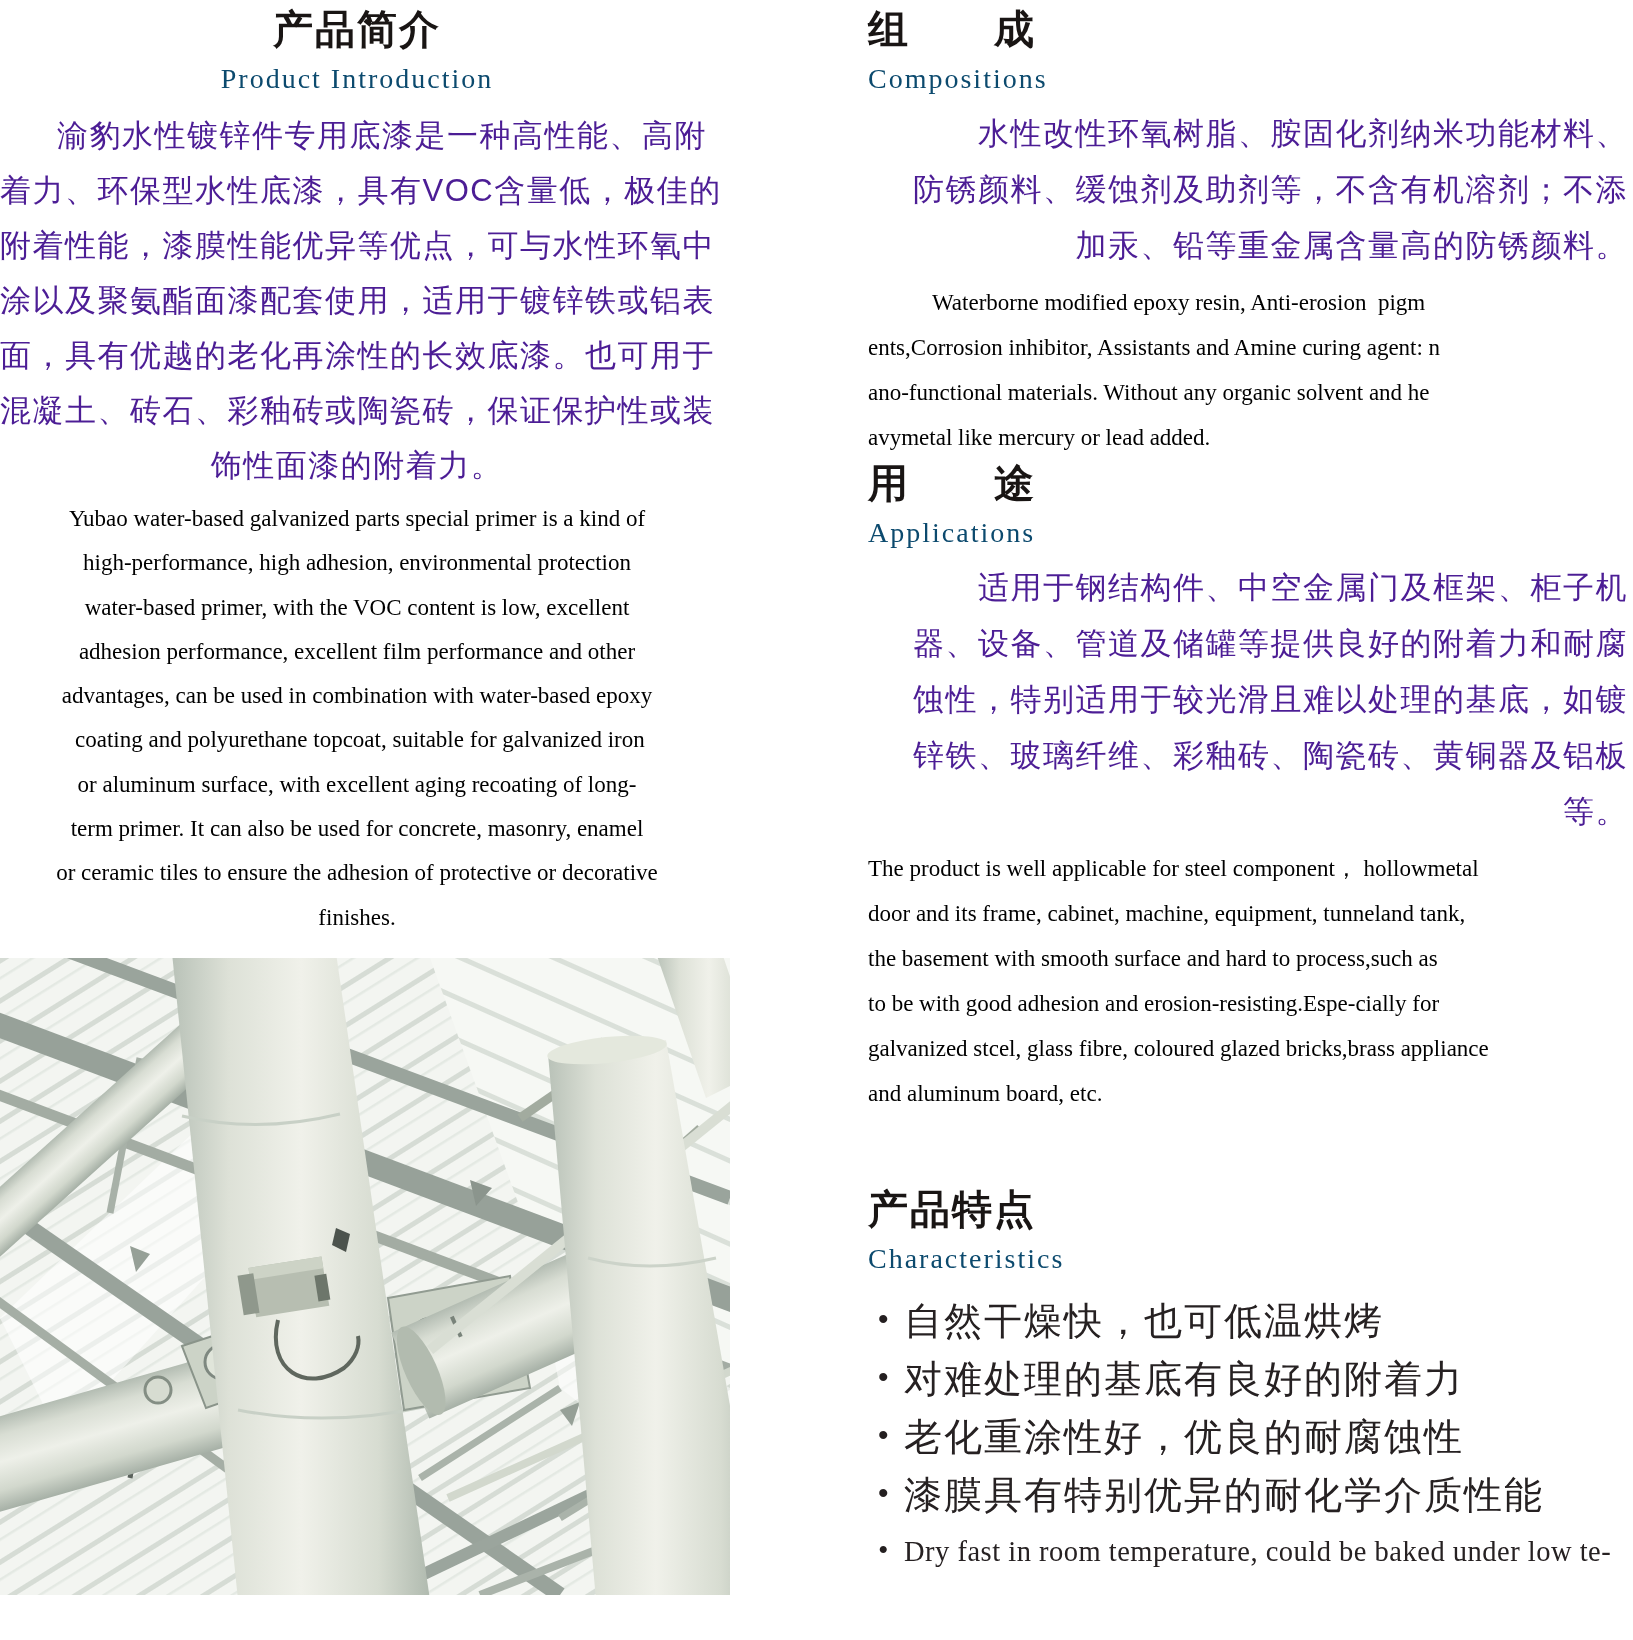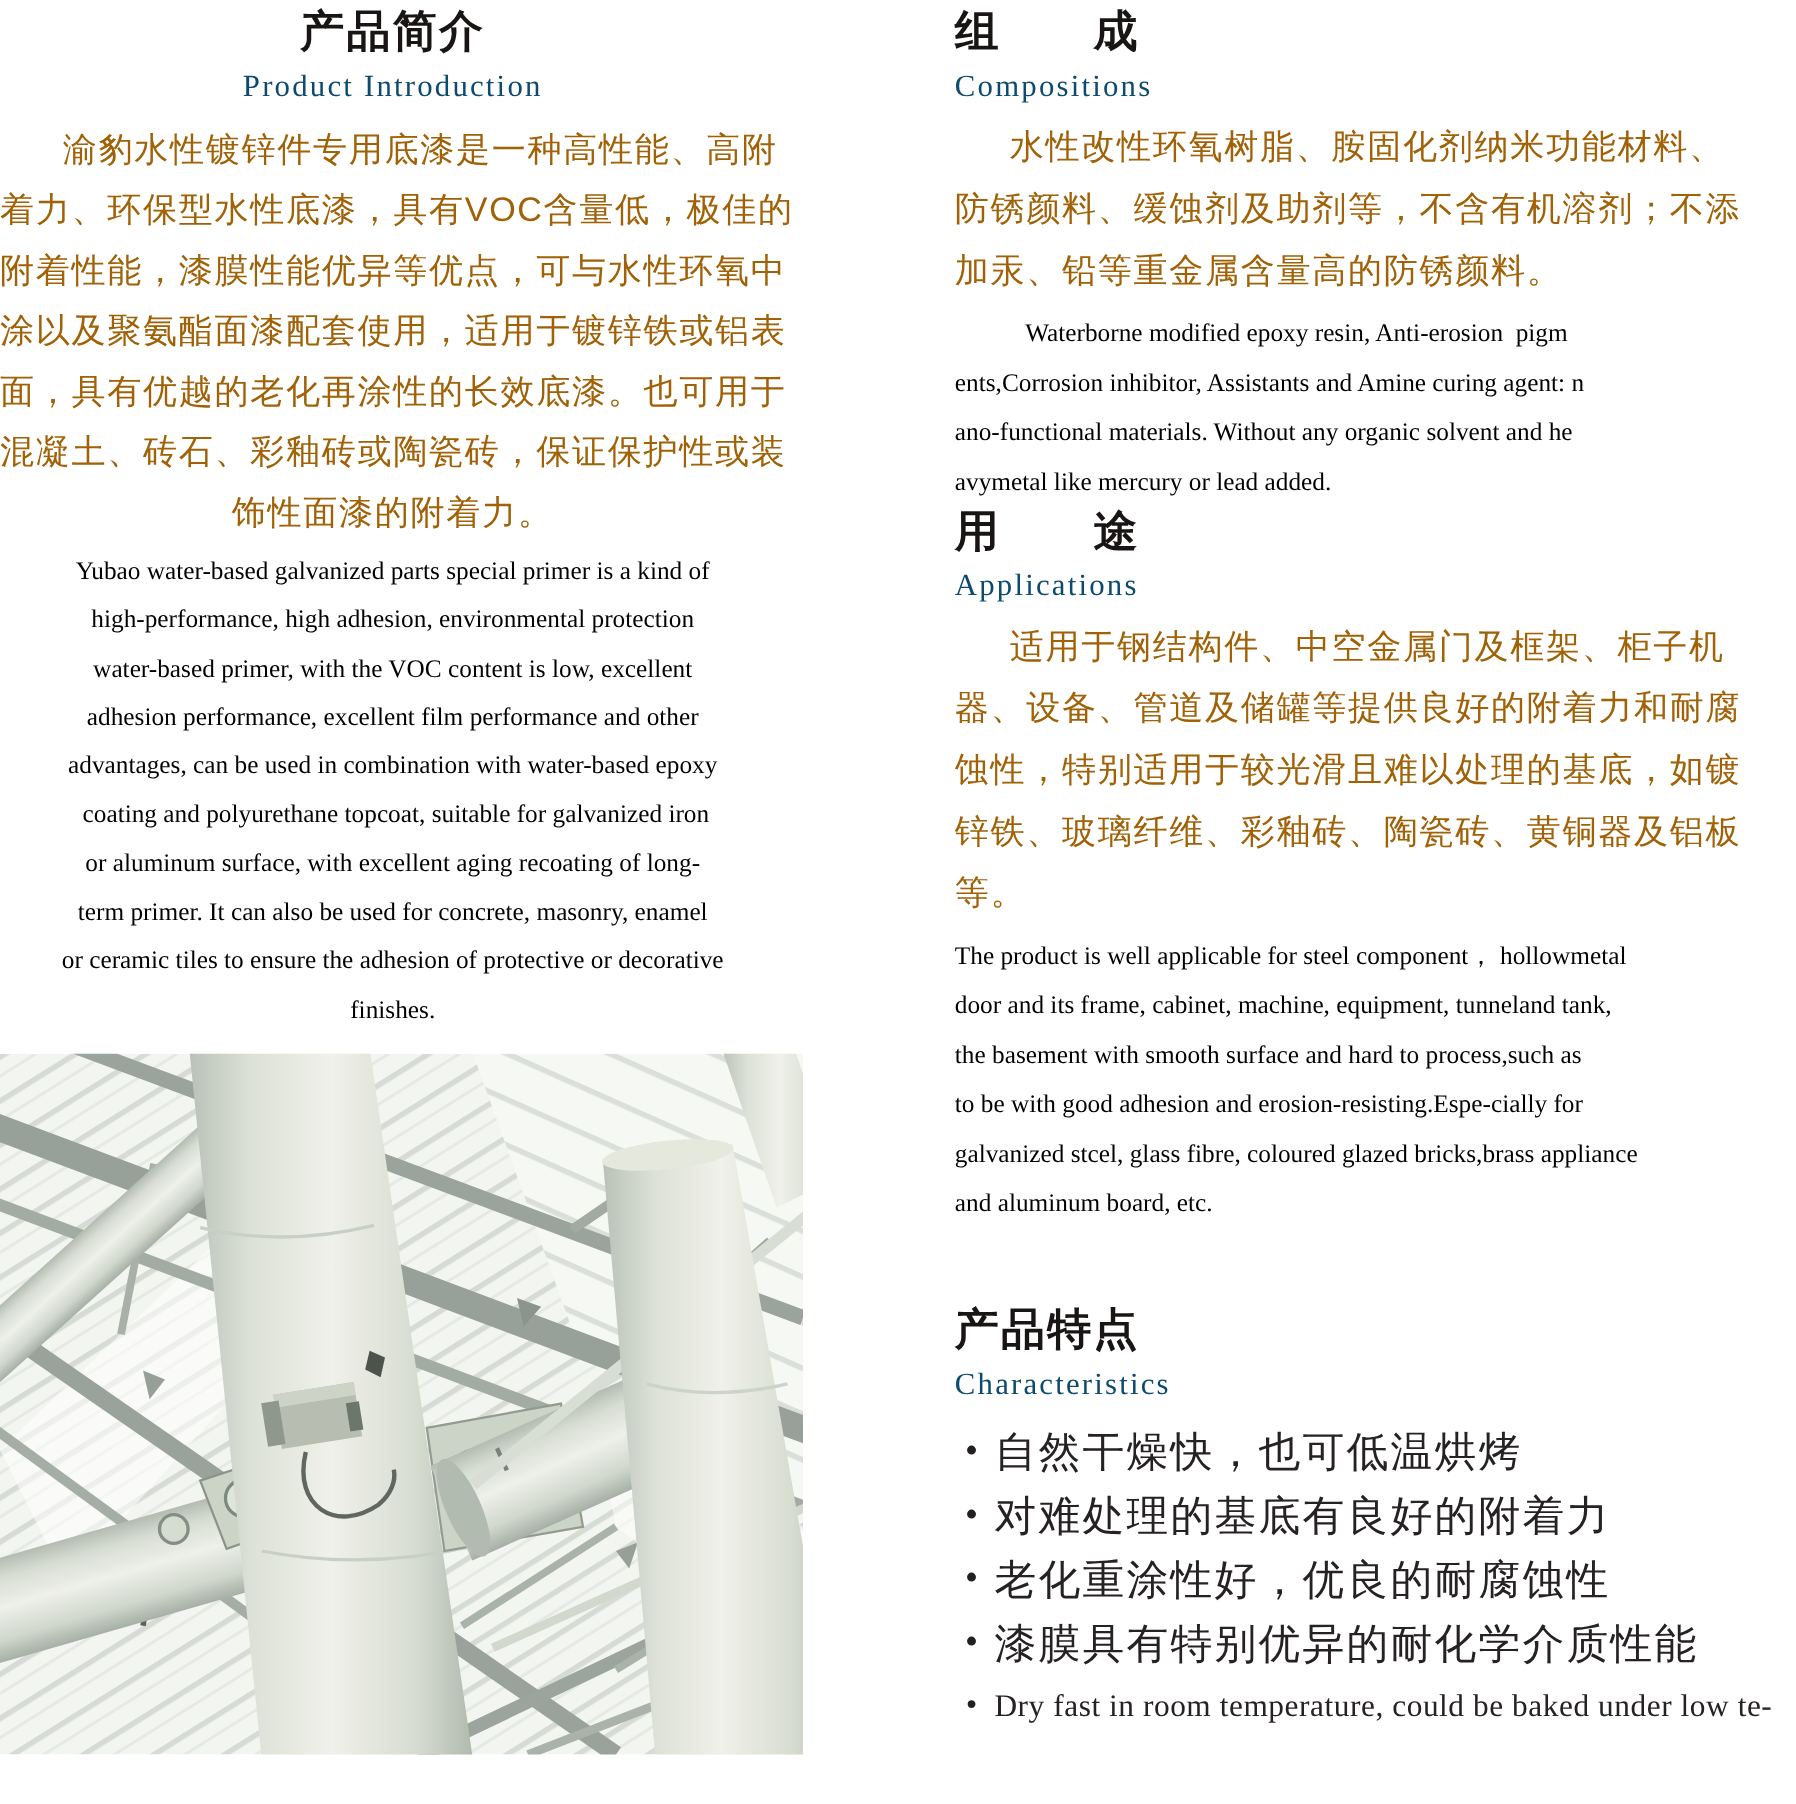--- a/index.html
+++ b/index.html
@@ -27,35 +27,35 @@
     font-weight:400;
     font-size:28px;line-height:34px;letter-spacing:2px;
     color:#0c4a6e;
   }
   .para{margin:0;}
   .para .line{white-space:pre;}
   .para-cn{
     margin-top:12px;
     font-size:31px;
     letter-spacing:1.5px;
-    color:#a16207;
+    color:#4c1d95;
   }
   .col-left .para-cn .line{line-height:55px;}
   .col-right .para-cn .line{line-height:56px;}
   .para-cn .line:first-child{text-indent:50px;}
   .para-en{
     margin-top:4px;
     font-family:"Liberation Serif",serif;
     font-size:23px;
     color:#000000;
   }
   .col-left .para-en .line{line-height:44.3px;}
   .col-right .para-en .line{line-height:45px;}
   .para-en.indent-first .line:first-child{text-indent:64px;}
-  .col-right .para-cn{margin-top:10px;}
+  .col-right .para-cn{margin-top:10px;text-align:right;}
   .col-right .para-en{margin-top:6px;}
   .sec-2{}
   .sec-3{margin-top:70px;}
 
   .bullets{margin-top:16px;}
   .bullets .line{
     position:relative;
     padding-left:36px;
     line-height:58px;
     font-size:38px;

